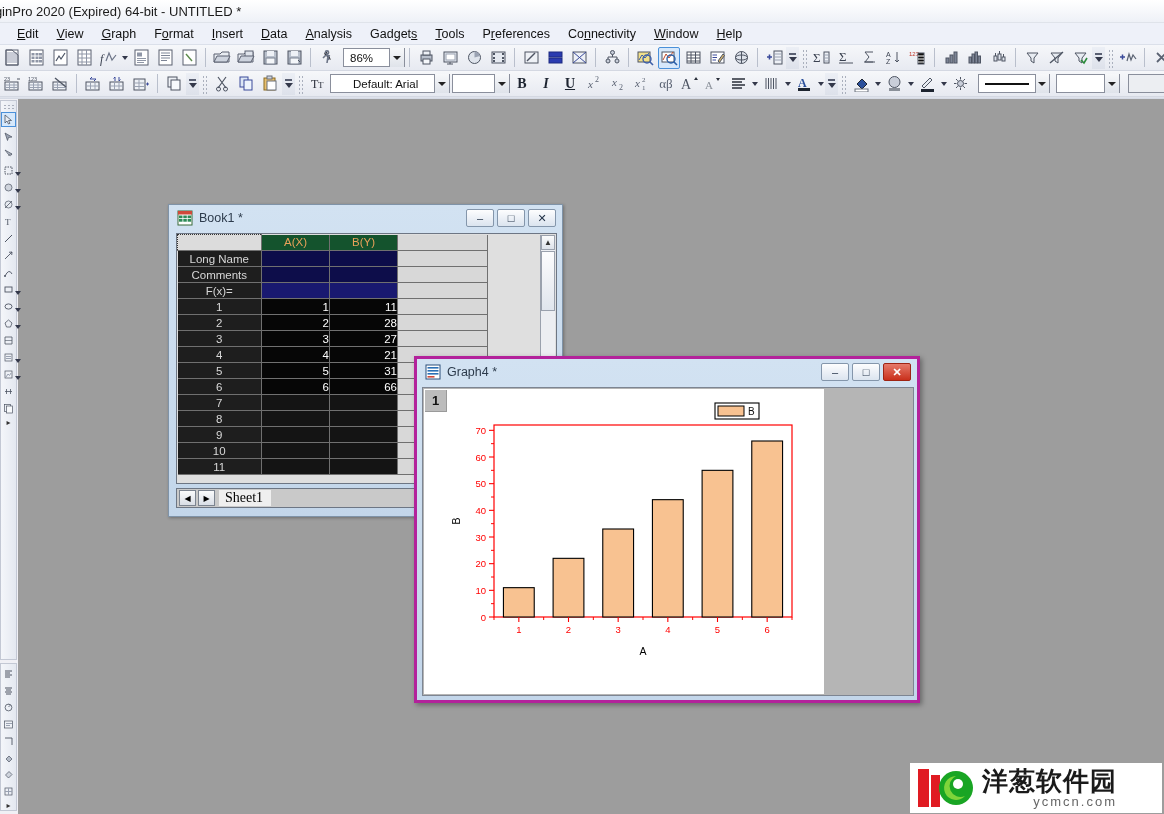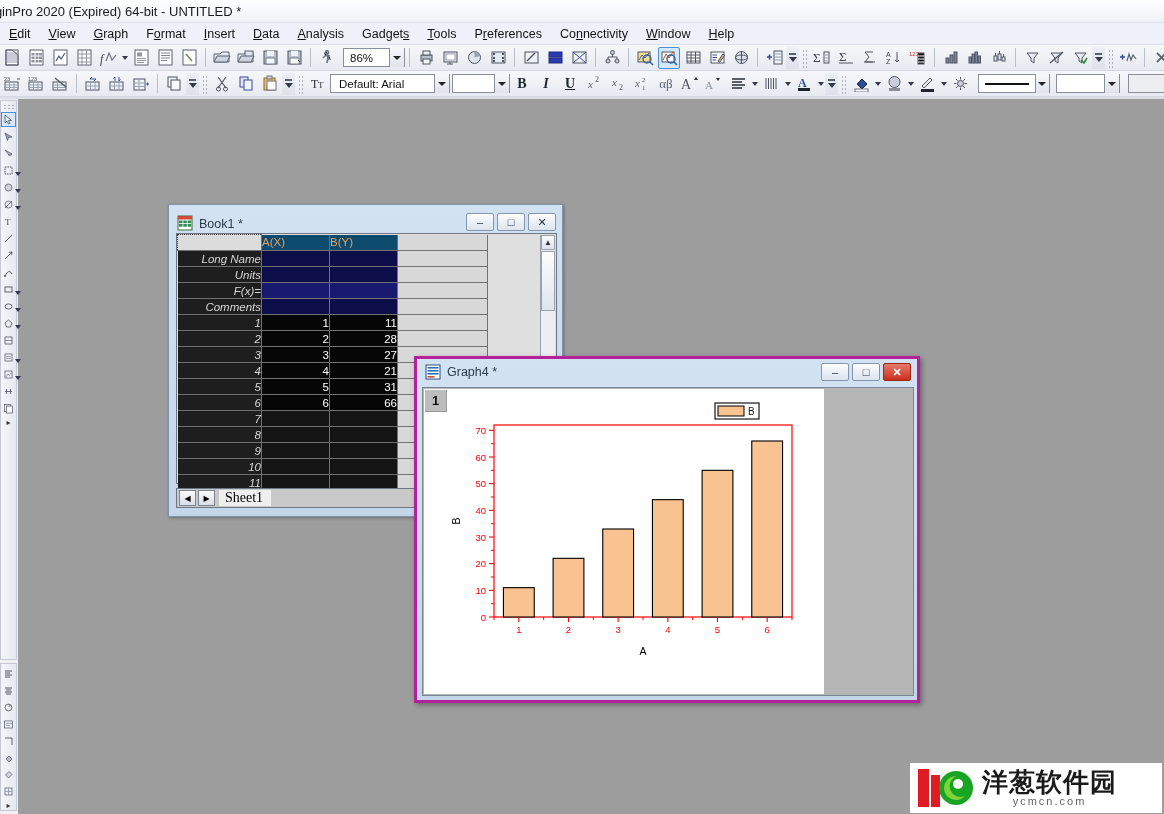--- a/index.html
+++ b/index.html
@@ -19,21 +19,21 @@
     background:linear-gradient(#ffffff,#eef1f7);
     display:flex; align-items:center;
     border-bottom:1px solid #dfe3ea;
   }
   #titlebar .ttl{ padding-left:0px; margin-left:-8px; font-size:13px; color:#1b1b1b; white-space:nowrap;}
 
   
   #menubar{
     position:absolute; left:0; top:23px; width:1164px; height:22px;
     background:#eef1f9;
-    display:flex; align-items:center; 
+    display:flex; align-items:center; padding-left:8px;
     border-bottom:1px solid #dbe0ea;
   }
   #menubar .mi{
     padding:2px 9px; font-size:12.5px; color:#111; cursor:default; white-space:nowrap;
   }
   #menubar .mi u{ text-decoration:underline; }
 
   
   .toolbar{
     position:absolute; left:0; width:1164px; height:26px;
@@ -69,21 +69,21 @@
   .zoomcombo{
     width:62px; height:19px; background:#fff; border:1px solid #8a8f9c;
     display:flex; align-items:center; font-size:11.5px; padding-left:6px; color:#111; flex:none; margin-left:4px;
   }
   .combobtn{ width:15px;height:19px;margin-left:auto;background:linear-gradient(#f7f8fa,#dfe3ea);
              border-left:1px solid #8a8f9c; display:flex;align-items:center;justify-content:center;}
   .combobtn .ar{width:0;height:0;border-left:4px solid transparent;border-right:4px solid transparent;border-top:4px solid #222;}
 
   .fontcombo{
     height:19px; background:#fff; border:1px solid #8a8f9c;
-    display:flex; align-items:center; font-size:11.5px; padding-left:8px; color:#111;flex:none;
+    display:flex; align-items:center; font-size:11.5px; padding-left:22px; color:#111;flex:none;
   }
 
   .linecombo{ height:19px; border:1px solid #8a8f9c; background:#fff; display:flex; align-items:center; flex:none;}
   .linecombo .ln{ height:2px; background:#111; margin:0 6px; }
 
   
   .vpal{
     position:absolute; left:0; width:17px;
     background:linear-gradient(90deg,#f4f6fa,#e4e8f0);
     border:1px solid #c3c8d4;
@@ -122,33 +122,33 @@
   }
   .wb.close{ background:linear-gradient(#e67a6a,#c9301c); border-color:#9e2414; color:#fff; font-weight:bold;}
 
   
   #book1{
     left:168px; top:204px; width:395px; height:313px;
     border:1px solid #7f93a8;
     background:linear-gradient(#d2e2f2,#c3d6ea);
     box-shadow:1px 1px 3px rgba(0,0,0,.3);
   }
-  #book1 .win-title{ background:transparent;align-items:flex-end; }
+  #book1 .win-title{ background:transparent; }
   #book1 .sheet-area{
     position:absolute; left:7px; top:28px; width:381px; height:251px;
     background:#dfdfdf; border:1px solid #6d7684;
   }
   table.grid{ border-collapse:collapse; table-layout:fixed; }
   table.grid td, table.grid th{
     font-size:11.5px; padding:0; margin:0; height:16px;
     border-right:1px solid #707070; border-bottom:1px solid #707070;
     font-weight:normal;
   }
-  .colhdr{ background:#0c4a6e; color:#e8a15a; text-align:left; height:22px;}
-  .rowhdr{ background:#1e1e1e; color:#d8d8d8; text-align:right; padding-right:4px;font-style:italic;}
+  .colhdr{ background:#14532d; color:#e8a15a; text-align:center; height:22px;}
+  .rowhdr{ background:#1e1e1e; color:#d8d8d8; text-align:center; padding-right:4px;}
   .metacell{ background:#0d0d4a; }
   .metacell.fx{ background:#191970; }
   .datacell{ background:#060606; color:#ffffff; text-align:right; padding-right:4px;}
   .emptycell{ background:#141414; }
   .corner{ background:#dcdcdc; border:1px dotted #333; height:22px;}
   .blankright{ background:#d8d8d8; }
 
   #book1 .vscroll{
     position:absolute; right:1px; top:1px; width:15px; height:249px;
     background:#eceef2; border-left:1px solid #9aa1ad;
@@ -186,21 +186,21 @@
     font-size:13px; font-weight:bold; color:#111;
   }
   .plotarea{ position:absolute; left:0; top:0; width:100%; height:100%; }
 
   
   #watermark{
     position:absolute; left:910px; top:763px; width:252px; height:50px;
     background:#fff; display:flex; align-items:center; padding-left:6px;
   }
   #watermark .wmtxt{ font-size:26px; font-weight:bold; color:#1a1a1a; letter-spacing:1px; line-height:1;}
-  #watermark .wmsub{ font-size:11px; color:#666; letter-spacing:2px; text-align:center; }
+  #watermark .wmsub{ font-size:13px; color:#666; letter-spacing:2px; text-align:right; }
 </style>
 </head>
 <body>
 
 <div id="titlebar">
   <div class="ttl">iginPro 2020 (Expired) 64-bit - UNTITLED *</div>
 </div>
 
 <div id="menubar">
     <div class="mi"><u>E</u>dit</div>
@@ -837,35 +837,29 @@
               <td class="colhdr" style="width:68px">B(Y)</td>
               <td class="blankright" style="width:90px"></td>
             </tr>
             <tr>
               <td class="rowhdr">Long Name</td>
               <td class="metacell"></td>
               <td class="metacell"></td>
               <td class="blankright"></td>
             </tr>
             <tr>
-              <td class="rowhdr">Units</td>
+              <td class="rowhdr">Comments</td>
               <td class="metacell"></td>
               <td class="metacell"></td>
               <td class="blankright"></td>
             </tr>
             <tr>
               <td class="rowhdr">F(x)=</td>
               <td class="metacell fx"></td>
               <td class="metacell fx"></td>
-              <td class="blankright"></td>
-            </tr>
-            <tr>
-              <td class="rowhdr">Comments</td>
-              <td class="metacell"></td>
-              <td class="metacell"></td>
               <td class="blankright"></td>
             </tr>
             <tr>
               <td class="rowhdr">1</td>
               <td class="datacell">1</td>
               <td class="datacell">11</td>
               <td class="blankright"></td>
             </tr>
             <tr>
               <td class="rowhdr">2</td>

